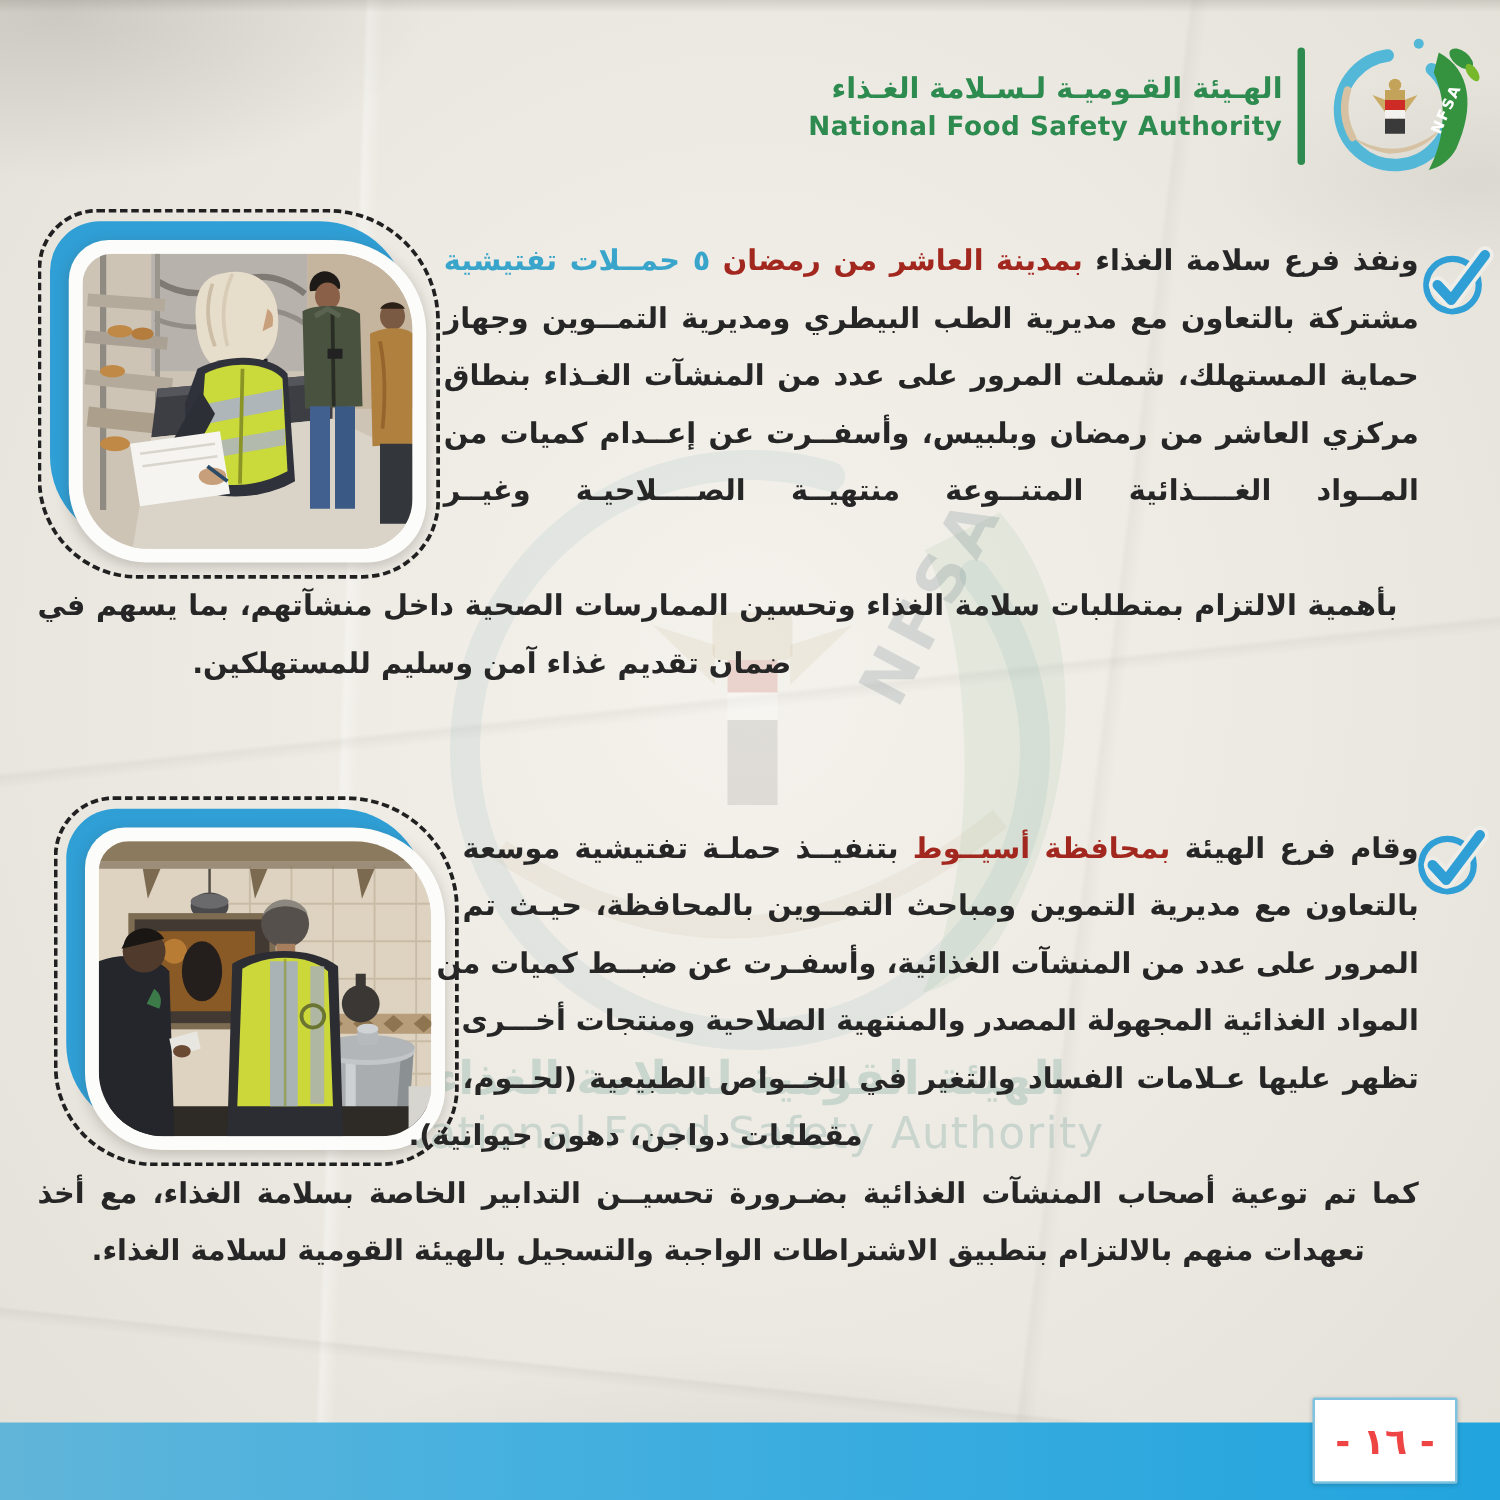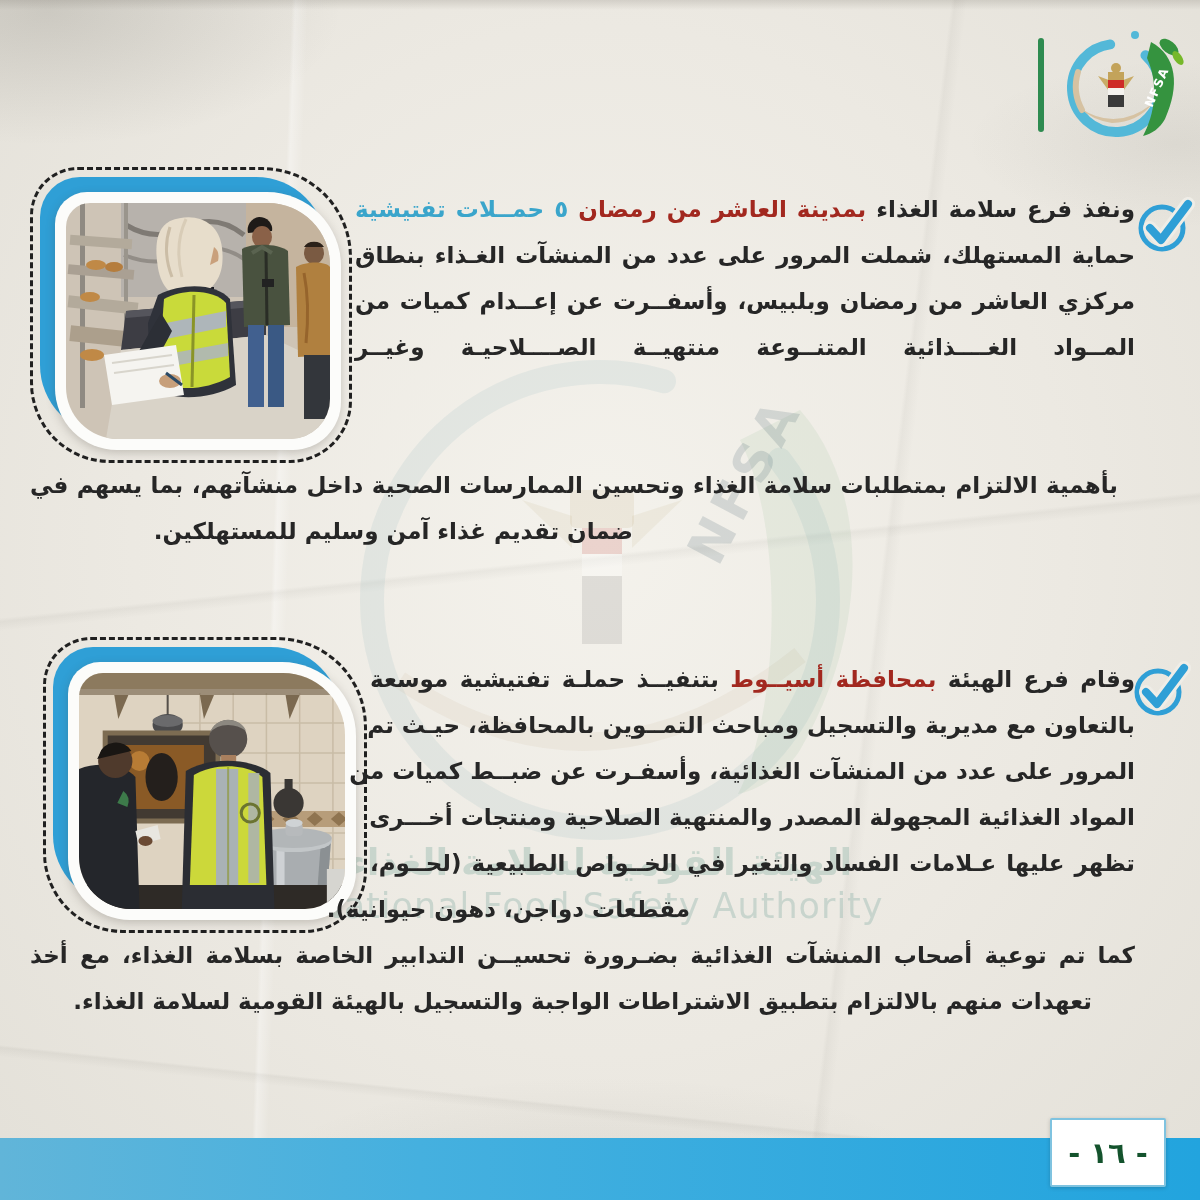--- a/index.html
+++ b/index.html
@@ -72,21 +72,21 @@
     border-radius:32px 74px 48px 62px;box-shadow:0 3px 10px rgba(70,65,55,.25);
     padding:11px;box-sizing:border-box;}
   .white-card svg{display:block;width:100%;height:100%;border-radius:24px 62px 40px 52px;}
 
   
   .band{position:absolute;left:0;bottom:0;width:1200px;height:62px;z-index:3;
     background:linear-gradient(90deg,#61b5d9 0%,#45b0df 35%,#22a4de 100%);}
   .page-badge{position:absolute;right:34px;top:1118px;width:112px;height:65px;z-index:5;
     background:#ffffff;border:2px solid #7fc3e0;border-radius:2px;
     display:flex;align-items:center;justify-content:center;
-    font-size:29px;font-weight:bold;color:#14532d;box-shadow:0 1px 4px rgba(0,0,0,.18);}
+    font-size:29px;font-weight:bold;color:#ef4444;box-shadow:0 1px 4px rgba(0,0,0,.18);}
 </style>
 </head>
 <body>
 
 <div class="page">
   <div class="texture"></div>
 
   <svg class="watermark" width="560" height="610" viewBox="0 0 560 610">
     <g transform="rotate(-38 270 250)">
       <circle cx="270" cy="250" r="228" fill="none" stroke="#8fb5bd" stroke-width="24" opacity="0.15" stroke-dasharray="1290 145" stroke-linecap="round"></circle>
@@ -98,20 +98,24 @@
     <rect x="252" y="178" width="40" height="26" fill="#bb3a33" opacity="0.17"></rect>
     <rect x="252" y="204" width="40" height="22" fill="#ffffff" opacity="0.28"></rect>
     <rect x="252" y="226" width="40" height="68" fill="#4a4a4a" opacity="0.12"></rect>
     <path d="M470,60 C540,140 540,280 470,400 C458,420 430,440 408,444 C450,360 455,180 410,90 Z" fill="#4a9a55" opacity="0.08"></path>
     <text transform="translate(388,218) rotate(-62)" font-size="52" font-weight="bold" fill="#2b4a5a" opacity="0.15" letter-spacing="6">NFSA</text>
     <text x="270" y="525" text-anchor="middle" font-size="37" font-weight="bold" fill="#9cbcb1" opacity="0.45">الهيئة القومية لسلامة الغذاء</text>
     <text x="270" y="568" text-anchor="middle" font-size="35" fill="#a5c0b8" opacity="0.5" letter-spacing="1">National Food Safety Authority</text>
   </svg>
 
   <div class="header">
+    <div class="brand-text">
+      <div class="brand-ar">الهـيئة القـوميـة لـسـلامة الغـذاء</div>
+      <div class="brand-en">National Food Safety Authority</div>
+    </div>
     <div class="brand-bar"></div>
     <svg class="logo-svg" width="130" height="118" viewBox="0 0 130 118">
       <g transform="rotate(-48 60 62)">
         <circle cx="60" cy="62" r="44" fill="none" stroke="#53b8d8" stroke-width="10" stroke-dasharray="238 39" stroke-linecap="round"></circle>
       </g>
       <circle cx="79" cy="9" r="4" fill="#53b8d8"></circle>
       <path d="M24,82 Q60,106 96,78 Q82,96 56,97 Q36,94 24,82 Z" fill="#d6c2a2"></path>
       <path d="M22,46 Q16,66 26,84" fill="none" stroke="#d6c2a2" stroke-width="6" stroke-linecap="round"></path>
       <polygon points="42,50 58,56 58,72" fill="#c9ab66"></polygon>
       <polygon points="78,50 62,56 62,72" fill="#c9ab66"></polygon>
@@ -184,20 +188,21 @@
   </div>
 
   <svg class="check" id="check1" width="62" height="66" viewBox="0 0 62 66">
     <circle cx="26" cy="38" r="21" fill="none" stroke="#2f9fd6" stroke-width="5"></circle>
     <path d="M14,38 L25,50 L52,14" fill="none" stroke="#efede7" stroke-width="14" stroke-linecap="round" stroke-linejoin="round"></path>
     <path d="M14,38 L25,50 L52,14" fill="none" stroke="#2f9fd6" stroke-width="8" stroke-linecap="round" stroke-linejoin="round"></path>
   </svg>
 
   <div class="side-par" id="s1side">
       <div class="tline j"><span class="c-ink">ونفذ فرع سلامة الغذاء </span><span class="c-red">بمدينة العاشر من رمضان</span><span class="c-ink"> </span><span class="c-blue">٥ حمــلات تفتيشية</span></div>
+      <div class="tline j"><span class="c-ink">مشتركة بالتعاون مع مديرية الطب البيطري ومديرية التمــوين وجهاز</span></div>
       <div class="tline j"><span class="c-ink">حماية المستهلك، شملت المرور على عدد من المنشآت الغـذاء بنطاق</span></div>
       <div class="tline j"><span class="c-ink">مركزي العاشر من رمضان وبلبيس، وأسفــرت عن إعــدام كميات من</span></div>
       <div class="tline j"><span class="c-ink">المــواد الغــــذائية المتنــوعة منتهيــة الصــــلاحيـة وغيــر</span></div>
     </div>
   <div class="full-par" id="s1full">
       <div class="tline j"><span class="c-ink">بأهمية الالتزام بمتطلبات سلامة الغذاء وتحسين الممارسات الصحية داخل منشآتهم، بما يسهم في</span></div>
       <div class="tline ind485"><span class="c-ink">ضمان تقديم غذاء آمن وسليم للمستهلكين.</span></div>
     </div>
 
   <div class="frame" id="frame2">
@@ -264,21 +269,21 @@
   </div>
 
   <svg class="check" id="check2" width="62" height="66" viewBox="0 0 62 66">
     <circle cx="26" cy="38" r="21" fill="none" stroke="#2f9fd6" stroke-width="5"></circle>
     <path d="M14,38 L25,50 L52,14" fill="none" stroke="#efede7" stroke-width="14" stroke-linecap="round" stroke-linejoin="round"></path>
     <path d="M14,38 L25,50 L52,14" fill="none" stroke="#2f9fd6" stroke-width="8" stroke-linecap="round" stroke-linejoin="round"></path>
   </svg>
 
   <div class="side-par" id="s2side">
       <div class="tline j"><span class="c-ink">وقام فرع الهيئة </span><span class="c-red">بمحافظة أسيــوط</span><span class="c-ink"> بتنفيــذ حملـة تفتيشية موسعة</span></div>
-      <div class="tline j"><span class="c-ink">بالتعاون مع مديرية والتسجيل ومباحث التمــوين بالمحافظة، حيـث تم</span></div>
+      <div class="tline j"><span class="c-ink">بالتعاون مع مديرية التموين ومباحث التمــوين بالمحافظة، حيـث تم</span></div>
       <div class="tline j"><span class="c-ink">المرور على عدد من المنشآت الغذائية، وأسفـرت عن ضبــط كميات من</span></div>
       <div class="tline j"><span class="c-ink">المواد الغذائية المجهولة المصدر والمنتهية الصلاحية ومنتجات أخـــرى</span></div>
       <div class="tline j"><span class="c-ink">تظهر عليها عـلامات الفساد والتغير في الخــواص الطبيعية (لحــوم،</span></div>
       <div class="tline ind445"><span class="c-ink">مقطعات دواجن، دهون حيوانية).</span></div>
     </div>
   <div class="full-par" id="s2full">
       <div class="tline j"><span class="c-ink">كما تم توعية أصحاب المنشآت الغذائية بضـرورة تحسيــن التدابير الخاصة بسلامة الغذاء، مع أخذ</span></div>
       <div class="tline center"><span class="c-ink">تعهدات منهم بالالتزام بتطبيق الاشتراطات الواجبة والتسجيل بالهيئة القومية لسلامة الغذاء.</span></div>
     </div>
 

